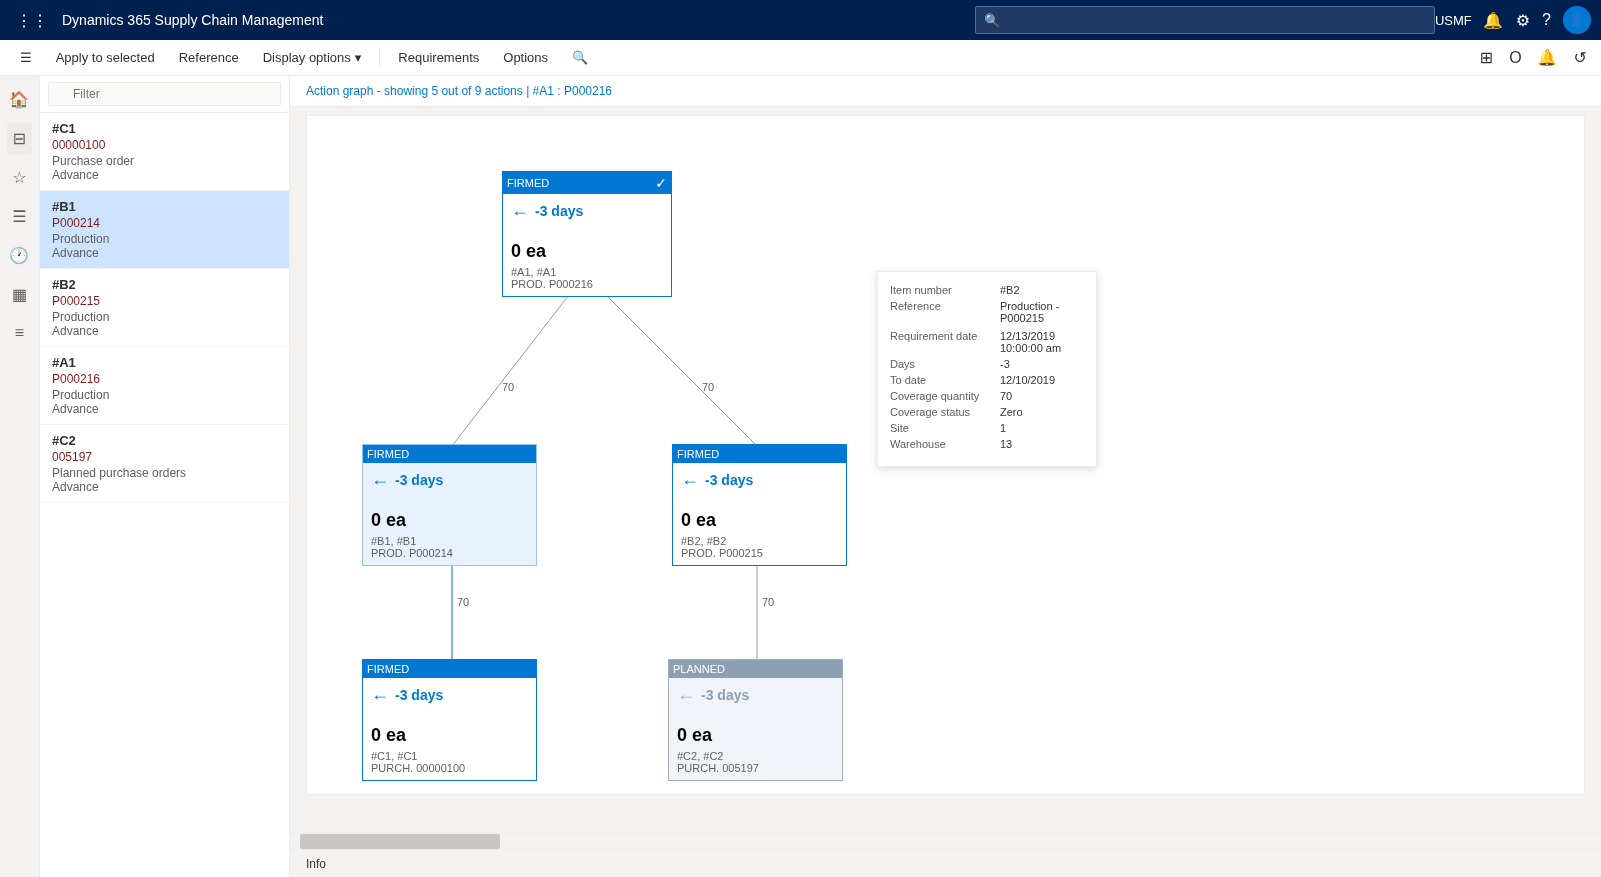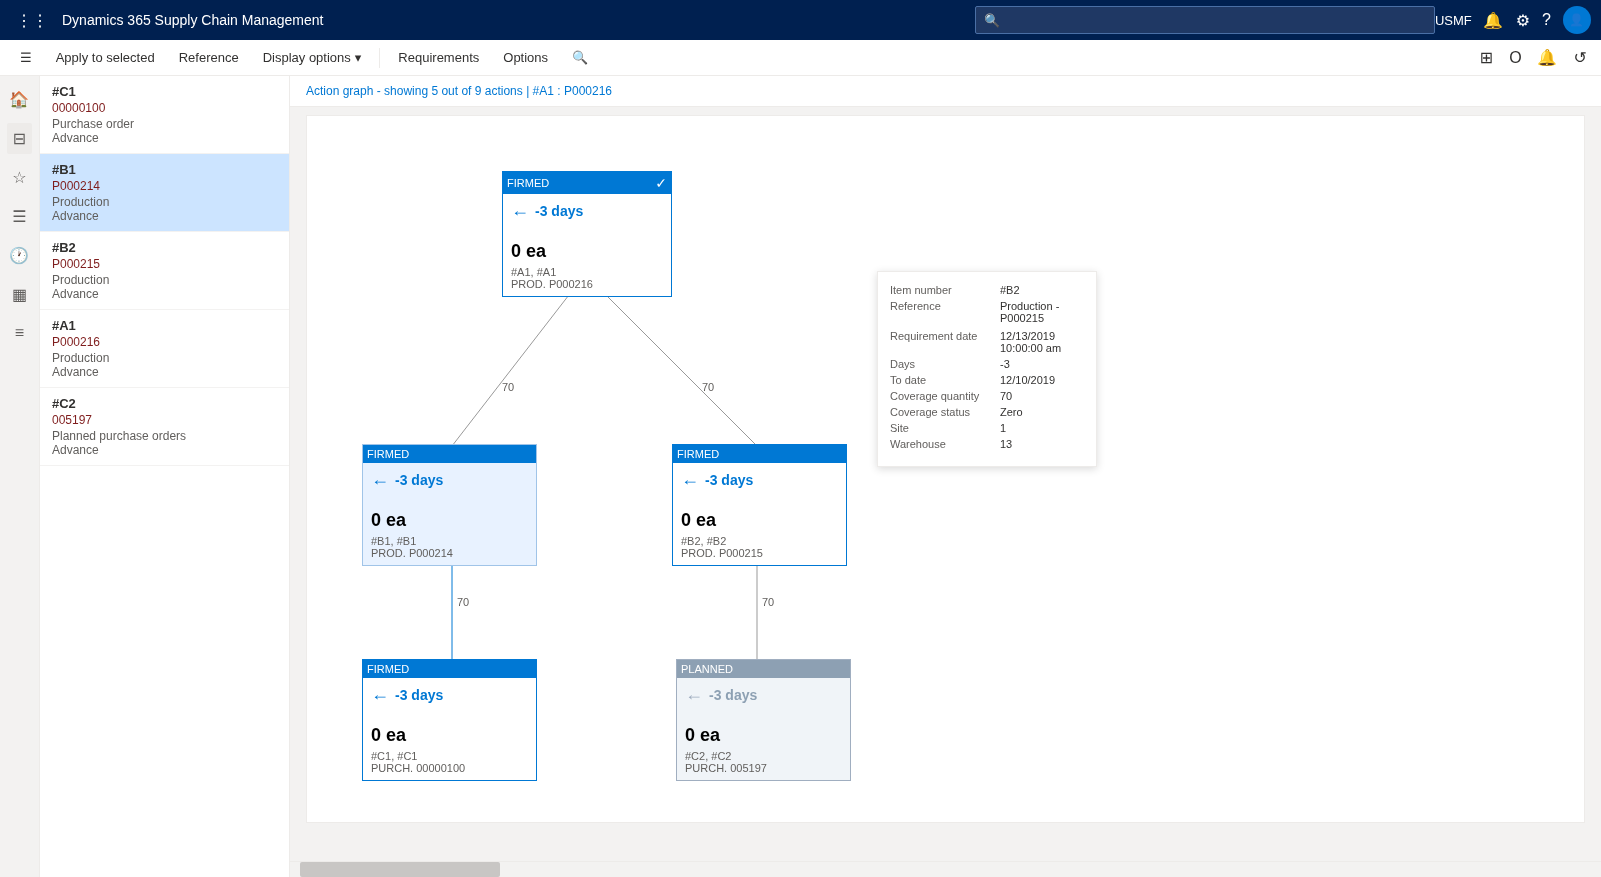--- a/index.html
+++ b/index.html
@@ -268,20 +268,26 @@
     <button class="sidebar-icon-btn">🏠</button>
     <button class="sidebar-icon-btn active">⊟</button>
     <button class="sidebar-icon-btn">☆</button>
     <button class="sidebar-icon-btn">☰</button>
     <button class="sidebar-icon-btn">🕐</button>
     <button class="sidebar-icon-btn">▦</button>
     <button class="sidebar-icon-btn">≡</button>
   </div>
 
   <div class="left-panel">
+    <div class="filter-bar">
+      <div class="filter-wrapper">
+        <span class="filter-icon">🔍</span>
+        <input type="text" class="filter-input" placeholder="Filter" style="">
+      </div>
+    </div>
     <div class="left-list">
 
       <div class="list-item">
         <div class="list-item-id">#C1</div>
         <div class="list-item-code">00000100</div>
         <div class="list-item-type">Purchase order</div>
         <div class="list-item-tag">Advance</div>
       </div>
 
       <div class="list-item selected">
@@ -393,21 +399,21 @@
             <div class="node-days">
               <span class="node-arrow" style="color:#0078d4;">←</span>
               <span>-3 days</span>
             </div>
             <div class="node-qty">0 ea</div>
             <div class="node-ref">#C1, #C1</div>
             <div class="node-prod">PURCH. 00000100</div>
           </div>
         </div>
 
-        <div class="graph-node planned" style="left: 369px; top: 543px; width: 175px;">
+        <div class="graph-node planned" style="left: 361px; top: 543px; width: 175px;">
           <div class="node-header planned-header">
             <span>PLANNED</span>
           </div>
           <div class="node-body">
             <div class="node-days planned-text">
               <span class="node-arrow" style="color:#a0aec0;">←</span>
               <span>-3 days</span>
             </div>
             <div class="node-qty">0 ea</div>
             <div class="node-ref">#C2, #C2</div>
@@ -457,15 +463,18 @@
           </div>
         </div>
 
       </div>
     </div>
 
     <div class="scrollbar-area">
       <div class="scrollbar-thumb"></div>
     </div>
 
+    <div class="info-bar">
+      <span>Info</span>
+    </div>
 
   </div>
 </div>
 
 </body></html>

